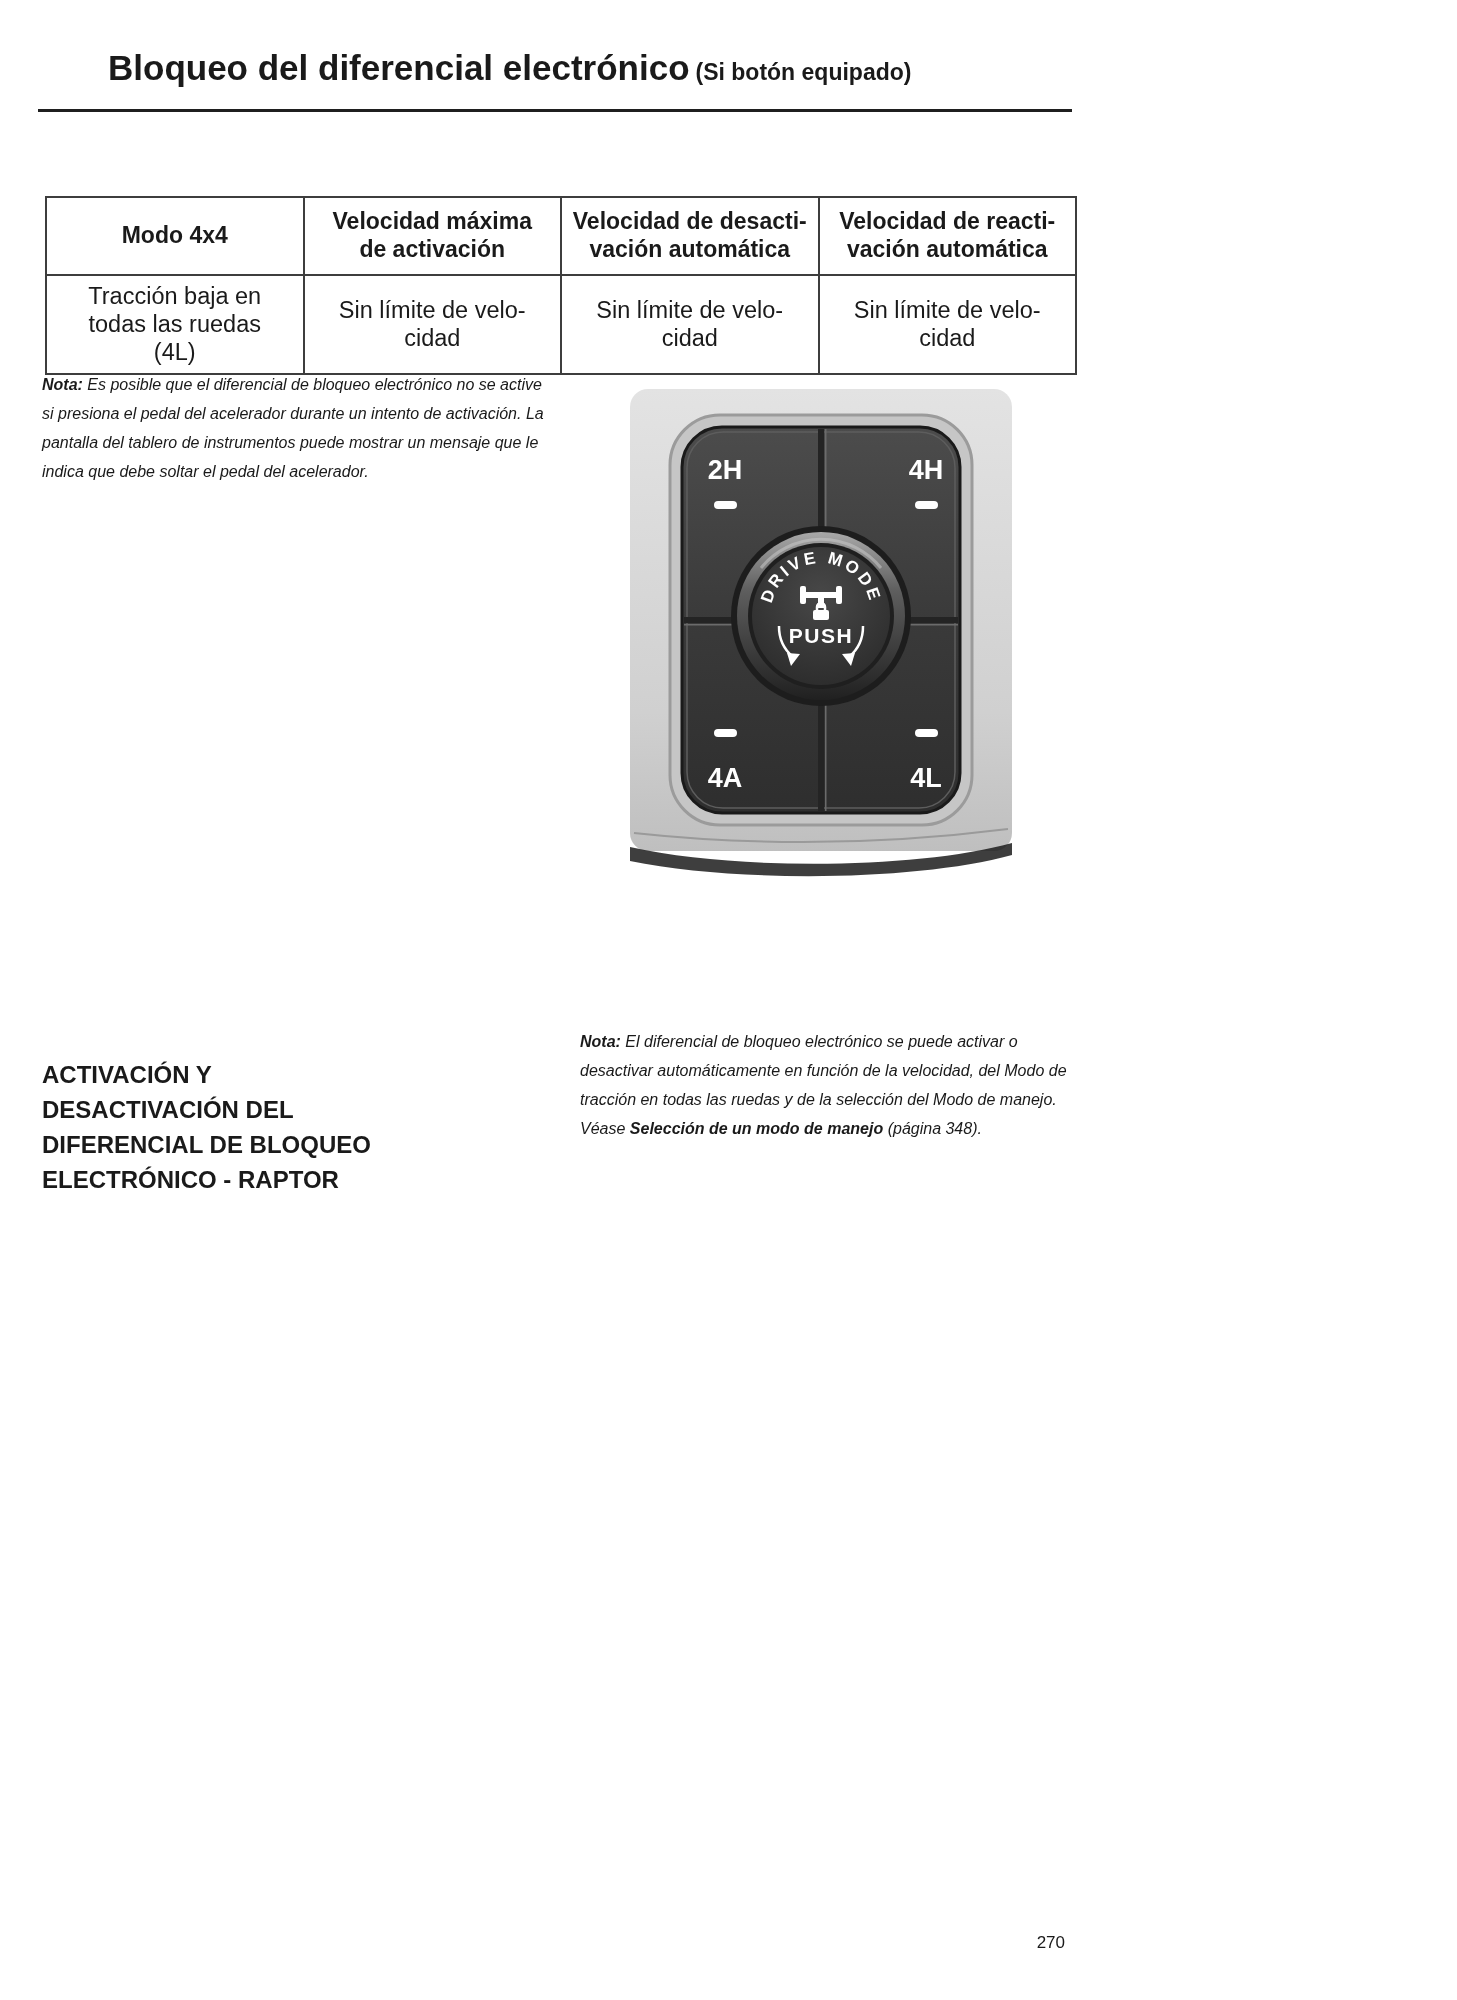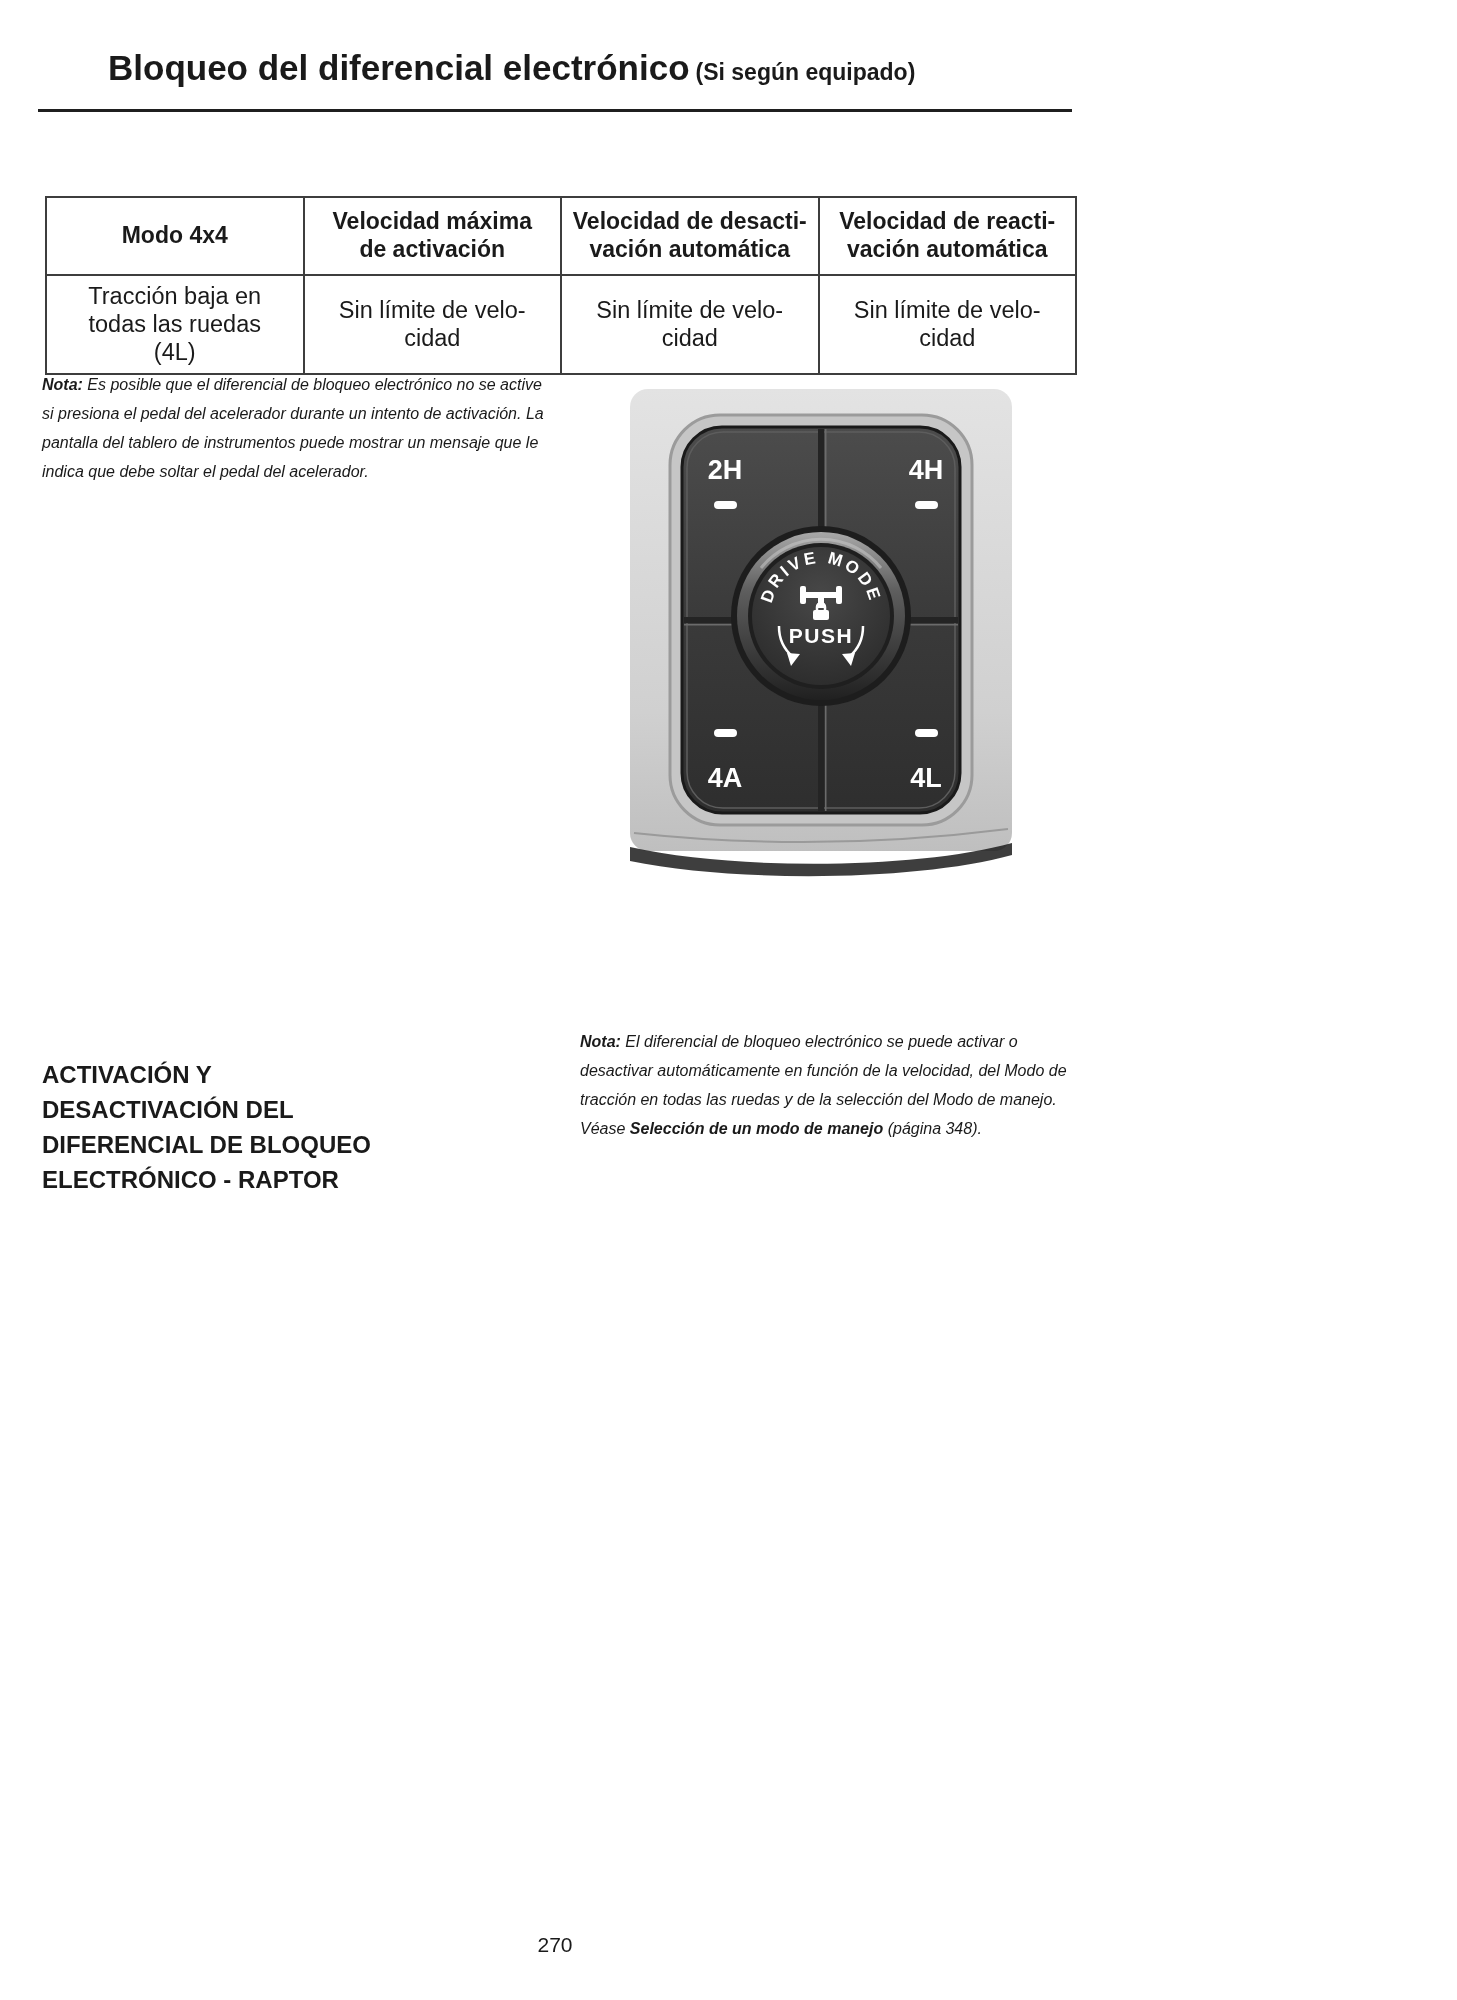--- a/index.html
+++ b/index.html
@@ -26,29 +26,29 @@
   .n1{top:370px}.n2{top:577px}.n3{top:721px}.n4{top:897px}
   .heading{left:42px;width:520px;top:1057px;font-size:24px;line-height:35px;font-weight:700;white-space:pre-line}
   .plain{font-size:22.5px;line-height:27.6px;font-style:normal}
   .left-body{top:1226px}
   .rpara{top:903px}
   .rnote{top:1027px}
 
   .figure{position:absolute;left:628px;top:383px;width:386px;height:505px}
   .svgt{font-family:"Liberation Sans",sans-serif;font-weight:700;fill:#ffffff}
 
-  .footer{position:absolute;left:45px;top:1933px;width:1020px;text-align:center;font-size:21px}
+  .footer{position:absolute;left:45px;top:1933px;width:1020px;text-align:right;font-size:17px}
 </style>
 </head>
 <body>
 
 <div class="page">
 
   <h1 class="title">
-    <span>Bloqueo del diferencial electrónico</span><span class="suffix">(Si según equipado)</span>
+    <span>Bloqueo del diferencial electrónico</span><span class="suffix">(Si botón equipado)</span>
   </h1>
   <div class="rule"></div>
 
   <table class="spec-table">
     <thead>
       <tr>
         <th>Modo 4x4</th>
         <th>Velocidad máxima
 de activación</th>
         <th>Velocidad de desacti-

